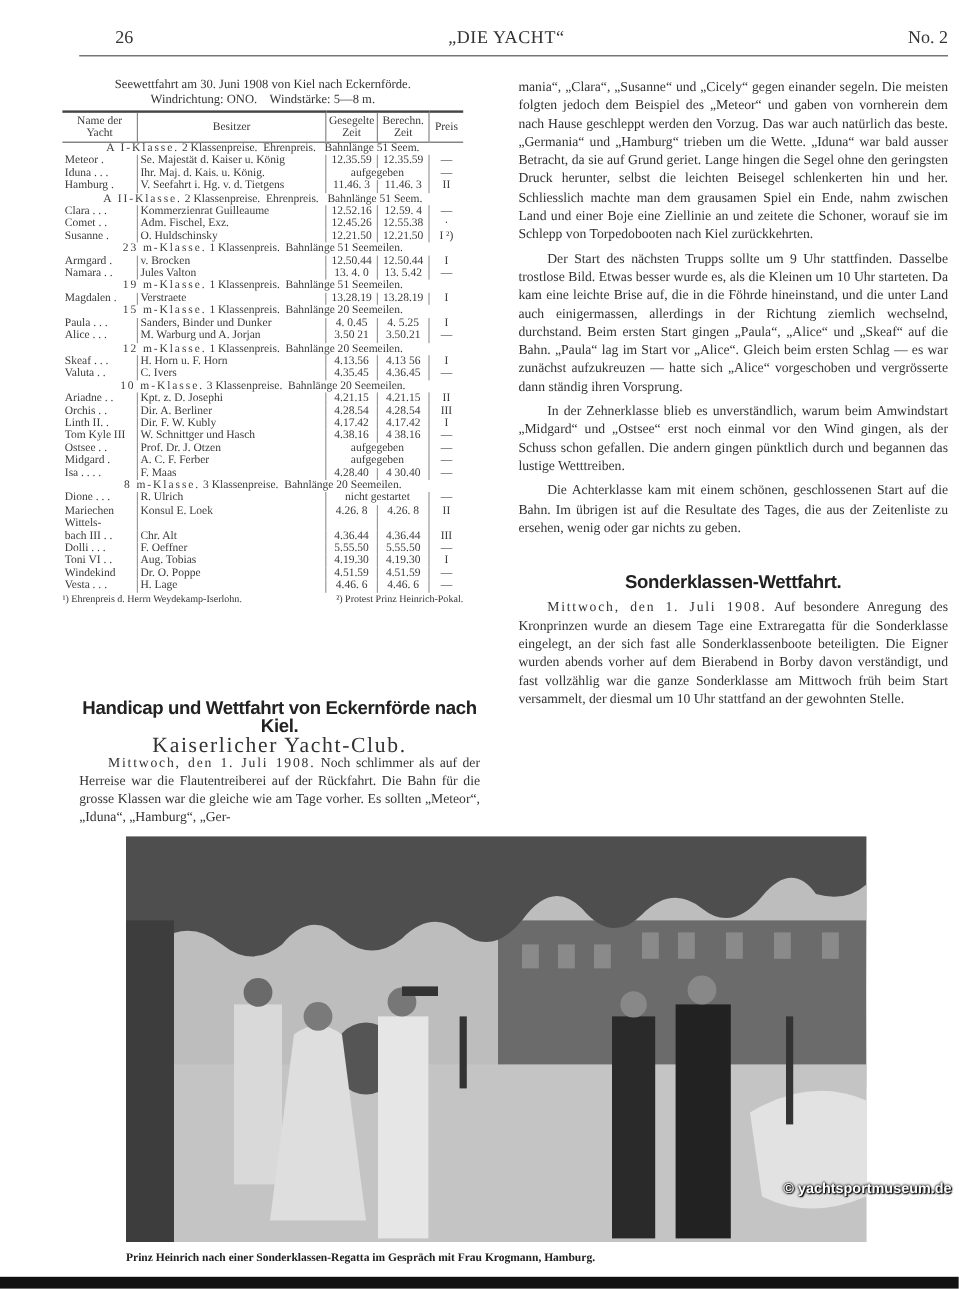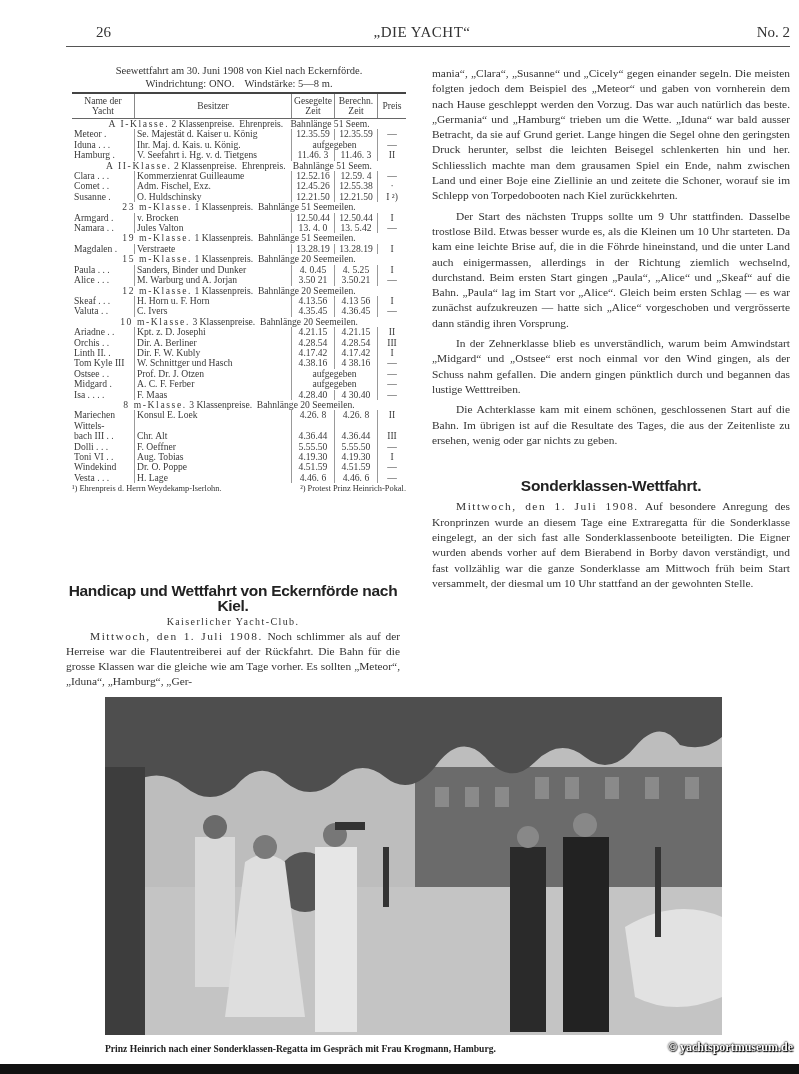--- a/index.html
+++ b/index.html
@@ -7,54 +7,54 @@
     width:799px; height:1074px; background:#fff; color:#2a2a2a;
     font-family:"Liberation Serif", serif; position:relative; overflow:hidden;
   }
   .header { position:absolute; left:66px; top:24px; width:724px; height:22px; }
   .header span { position:absolute; top:0; font-size:15px; color:#333; }
   .hdr-page { left:0;margin-left:30px; }
   .hdr-title { left:0; right:12px; text-align:center; letter-spacing:0.5px; }
   .hdr-issue { right:0; }
   .header-rule { position:absolute; left:66px; top:46px; width:724px; height:1px; background:#555; }
 
-  .left-col { position:absolute; left:72px; top:64px; width:334px; }
+  .left-col { position:absolute; left:52px; top:64px; width:334px; }
   .tbl-title { font-size:10.5px; text-align:center; line-height:13px; color:#333; }
   table.results { width:334px; border-collapse:collapse; font-size:9.6px; line-height:10.4px; margin-top:2px; color:#3a3a3a; }
   table.results thead th { font-weight:normal; border-top:2px solid #444; border-bottom:1px solid #666; padding:2px 1px; line-height:10px; }
   table.results thead th + th { border-left:1px solid #888; }
   table.results td { padding:0 2px; white-space:nowrap; vertical-align:top; }
   td.c-name { width:58px; }
   td.c-owner { border-left:1px solid #999; width:152px; }
   td.c-t1 { border-left:1px solid #999; text-align:center; width:38px; }
   td.c-t2 { border-left:1px solid #999; border-right:1px solid #999; text-align:center; width:38px; }
   td.c-span { border-left:1px solid #999; border-right:1px solid #999; text-align:center; }
   td.c-prize { text-align:center; }
   tr.cls td { text-align:center; padding:0; }
   .spaced { letter-spacing:1.6px; }
   .footnotes { font-size:8.4px; display:flex; justify-content:space-between; margin-top:1px; color:#333; }
 
   h2 { font-family:"Liberation Sans", sans-serif; font-weight:bold; font-stretch:condensed; font-size:15.5px; margin:0; text-align:center; color:#222; letter-spacing:-0.3px; }
   .article { position:absolute; font-size:11.4px; line-height:15.3px; text-align:justify; color:#333; }
   .article p { margin:0; text-indent:24px; }
-  .subhead { text-align:center; font-size:10px; letter-spacing:1.4px; line-height:15px; }
+  .subhead { text-align:center; font-size:18px; letter-spacing:1.4px; line-height:15px; }
   .date-sp { letter-spacing:1.5px; }
 
   .left-art { left:66px; top:583px; width:334px; }
   .right-art { left:432px; top:66px; width:358px; }
   .right-art p + p { margin-top:5px; }
   .sonder-title { margin:30px 0 6px; }
 
   .photo {
     position:absolute; left:105px; top:697px; width:617px; height:338px;
     background:linear-gradient(180deg,#545454 0%,#7a7a7a 18%,#c9c9c9 38%,#9a9a9a 55%,#c8c8c8 70%,#b4b4b4 100%);
     overflow:hidden;
   }
   .caption { position:absolute; left:105px; top:1043px; width:700px; font-size:9.6px; font-weight:bold; color:#222; }
-  .watermark { position:absolute; right:6px; top:1040px; font-family:Liberation Serif, serif; font-weight:bold; font-size:12px; color:#fff; text-shadow:0 0 2px #000, 0 0 2px #000, 1px 1px 1px #000; }
+  .watermark { position:absolute; right:6px; top:983px; font-family:Liberation Sans, sans-serif; font-weight:bold; font-size:12px; color:#fff; text-shadow:0 0 2px #000, 0 0 2px #000, 1px 1px 1px #000; }
   .bottom-bar { position:absolute; left:0; top:1064px; width:799px; height:10px; background:#111; }
 </style>
 </head>
 <body>
 
 <div class="header">
   <span class="hdr-page">26</span>
   <span class="hdr-title">„DIE YACHT“</span>
   <span class="hdr-issue">No. 2</span>
 </div>
@@ -229,20 +229,26 @@
           <td class="c-name">Isa . . . .</td>
           <td class="c-owner">F. Maas</td>
           <td class="c-t1">4.28.40</td>
           <td class="c-t2">4 30.40</td>
           <td class="c-prize">—</td>
         </tr>
         <tr class="cls">
           <td colspan="5"><span class="spaced">8 m-Klasse.</span>  <span style="white-space: pre;">3 Klassenpreise.  Bahnlänge 20 Seemeilen.</span></td>
         </tr>
         <tr>
+          <td class="c-name">Dione . . .</td>
+          <td class="c-owner">R. Ulrich</td>
+          <td class="c-span" colspan="2">nicht gestartet</td>
+          <td class="c-prize">—</td>
+        </tr>
+        <tr>
           <td class="c-name">Mariechen</td>
           <td class="c-owner">Konsul E. Loek</td>
           <td class="c-t1">4.26. 8</td>
           <td class="c-t2">4.26. 8</td>
           <td class="c-prize">II</td>
         </tr>
         <tr>
           <td class="c-name">Wittels-</td>
           <td class="c-owner"></td>
           <td class="c-t1"></td>
@@ -294,21 +300,21 @@
 
 <div class="article left-art">
   <h2>Handicap und Wettfahrt von Eckernförde nach Kiel.</h2>
   <div class="subhead">Kaiserlicher Yacht-Club.</div>
   <p><span class="date-sp">Mittwoch, den 1. Juli 1908.</span> <span>Noch schlimmer als auf der Herreise war die Flautentreiberei auf der Rückfahrt. Die Bahn für die grosse Klassen war die gleiche wie am Tage vorher. Es sollten „Meteor“, „Iduna“, „Hamburg“, „Ger-</span></p>
 </div>
 
 <div class="article right-art">
   <p style="text-indent:0">mania“, „Clara“, „Susanne“ und „Cicely“ gegen einander segeln. Die meisten folgten jedoch dem Beispiel des „Meteor“ und gaben von vornherein dem nach Hause geschleppt werden den Vorzug. Das war auch natürlich das beste. „Germania“ und „Hamburg“ trieben um die Wette. „Iduna“ war bald ausser Betracht, da sie auf Grund geriet. Lange hingen die Segel ohne den geringsten Druck herunter, selbst die leichten Beisegel schlenkerten hin und her. Schliesslich machte man dem grausamen Spiel ein Ende, nahm zwischen Land und einer Boje eine Ziellinie an und zeitete die Schoner, worauf sie im Schlepp von Torpedobooten nach Kiel zurückkehrten.</p>
   <p>Der Start des nächsten Trupps sollte um 9 Uhr stattfinden. Dasselbe trostlose Bild. Etwas besser wurde es, als die Kleinen um 10 Uhr starteten. Da kam eine leichte Brise auf, die in die Föhrde hineinstand, und die unter Land auch einigermassen, allerdings in der Richtung ziemlich wechselnd, durchstand. Beim ersten Start gingen „Paula“, „Alice“ und „Skeaf“ auf die Bahn. „Paula“ lag im Start vor „Alice“. Gleich beim ersten Schlag — es war zunächst aufzukreuzen — hatte sich „Alice“ vorgeschoben und vergrösserte dann ständig ihren Vorsprung.</p>
-  <p>In der Zehnerklasse blieb es unverständlich, warum beim Amwindstart „Midgard“ und „Ostsee“ erst noch einmal vor den Wind gingen, als der Schuss nahm gefallen. Die andern gingen pünktlich durch und begannen das lustige Wetttreiben.</p>
+  <p>In der Zehnerklasse blieb es unverständlich, warum beim Amwindstart „Midgard“ und „Ostsee“ erst noch einmal vor den Wind gingen, als der Schuss schon gefallen. Die andern gingen pünktlich durch und begannen das lustige Wetttreiben.</p>
   <p>Die Achterklasse kam mit einem schönen, geschlossenen Start auf die Bahn. Im übrigen ist auf die Resultate des Tages, die aus der Zeitenliste zu ersehen, wenig oder gar nichts zu geben.</p>
   <h2 class="sonder-title">Sonderklassen-Wettfahrt.</h2>
   <p><span class="date-sp">Mittwoch, den 1. Juli 1908.</span> <span>Auf besondere Anregung des Kronprinzen wurde an diesem Tage eine Extraregatta für die Sonderklasse eingelegt, an der sich fast alle Sonderklassenboote beteiligten. Die Eigner wurden abends vorher auf dem Bierabend in Borby davon verständigt, und fast vollzählig war die ganze Sonderklasse am Mittwoch früh beim Start versammelt, der diesmal um 10 Uhr stattfand an der gewohnten Stelle.</span></p>
 </div>
 
 <div class="photo">
   <svg width="617" height="338" viewBox="0 0 617 338">
     <rect x="0" y="0" width="617" height="338" fill="#bdbdbd"></rect>
     <rect x="310" y="70" width="307" height="140" fill="#6b6b6b"></rect>
     <g fill="#8a8a8a">

